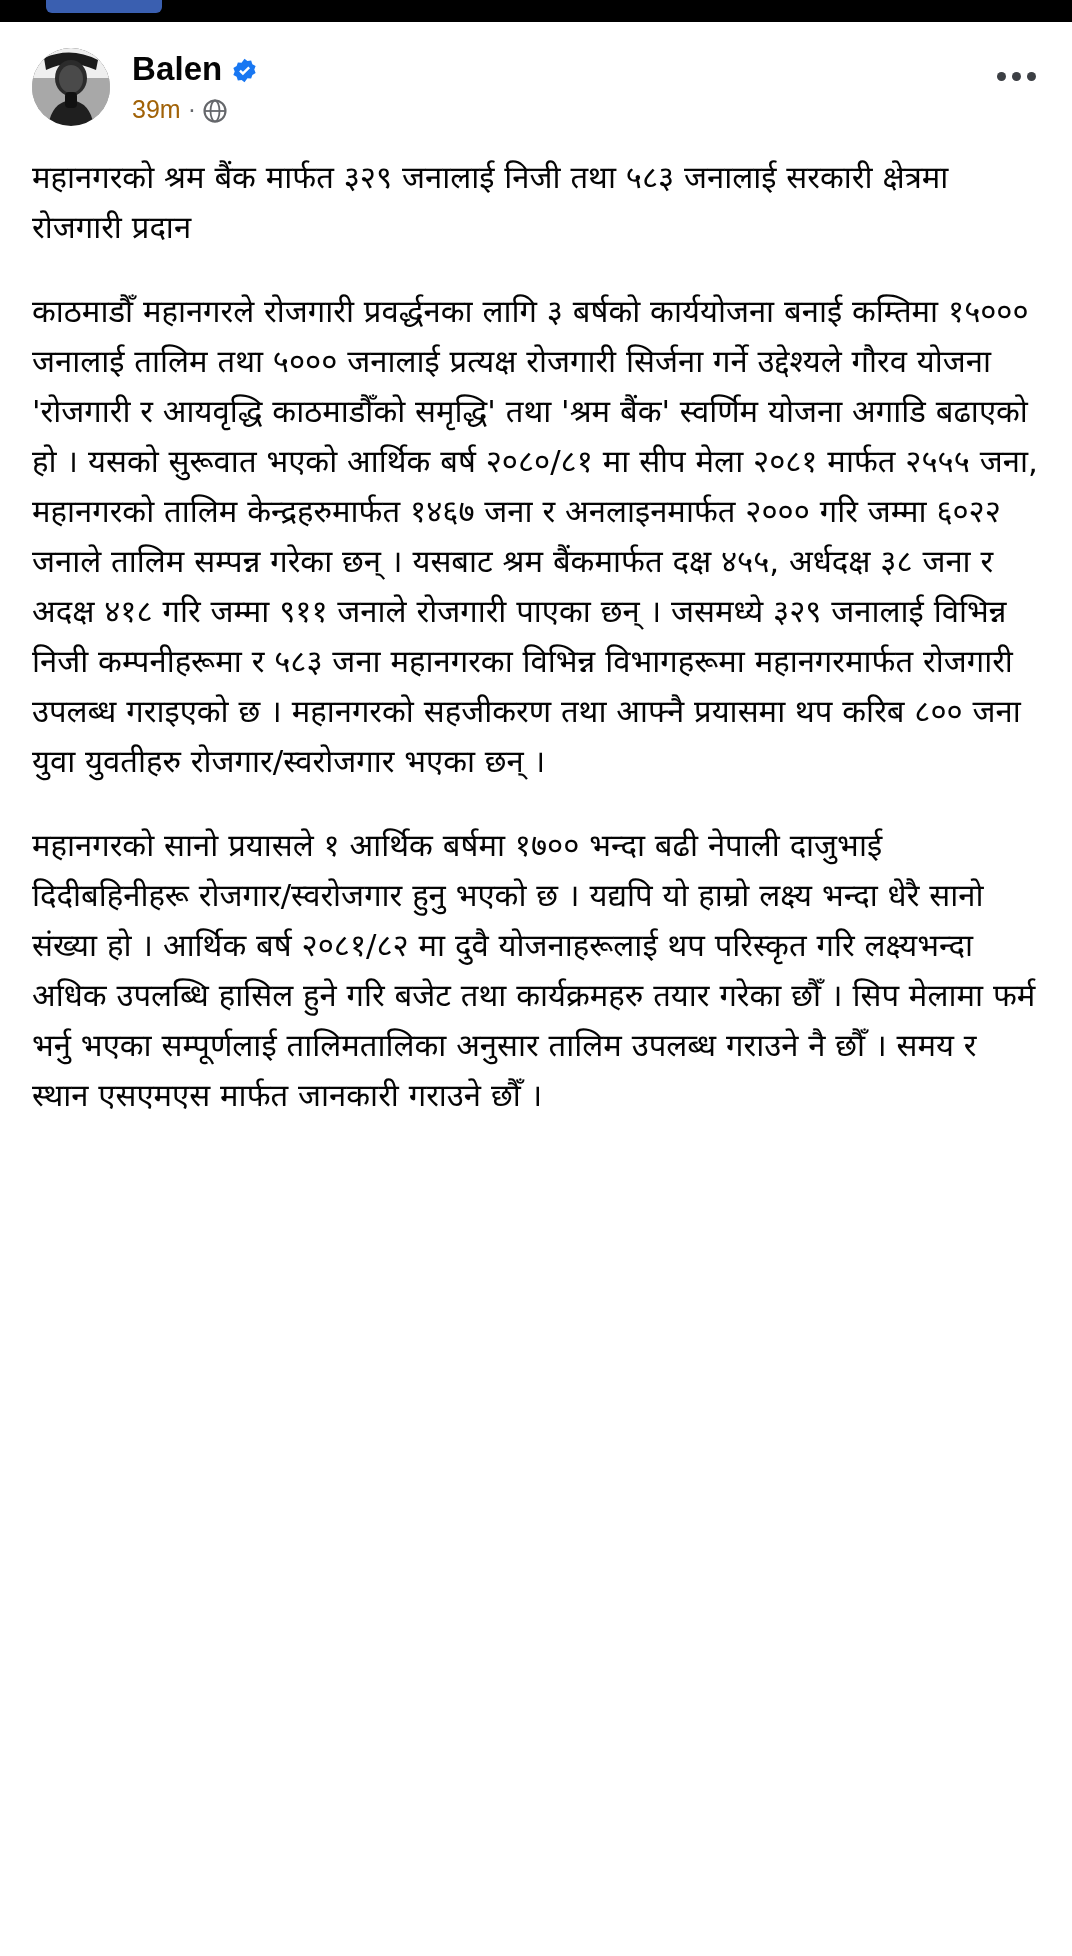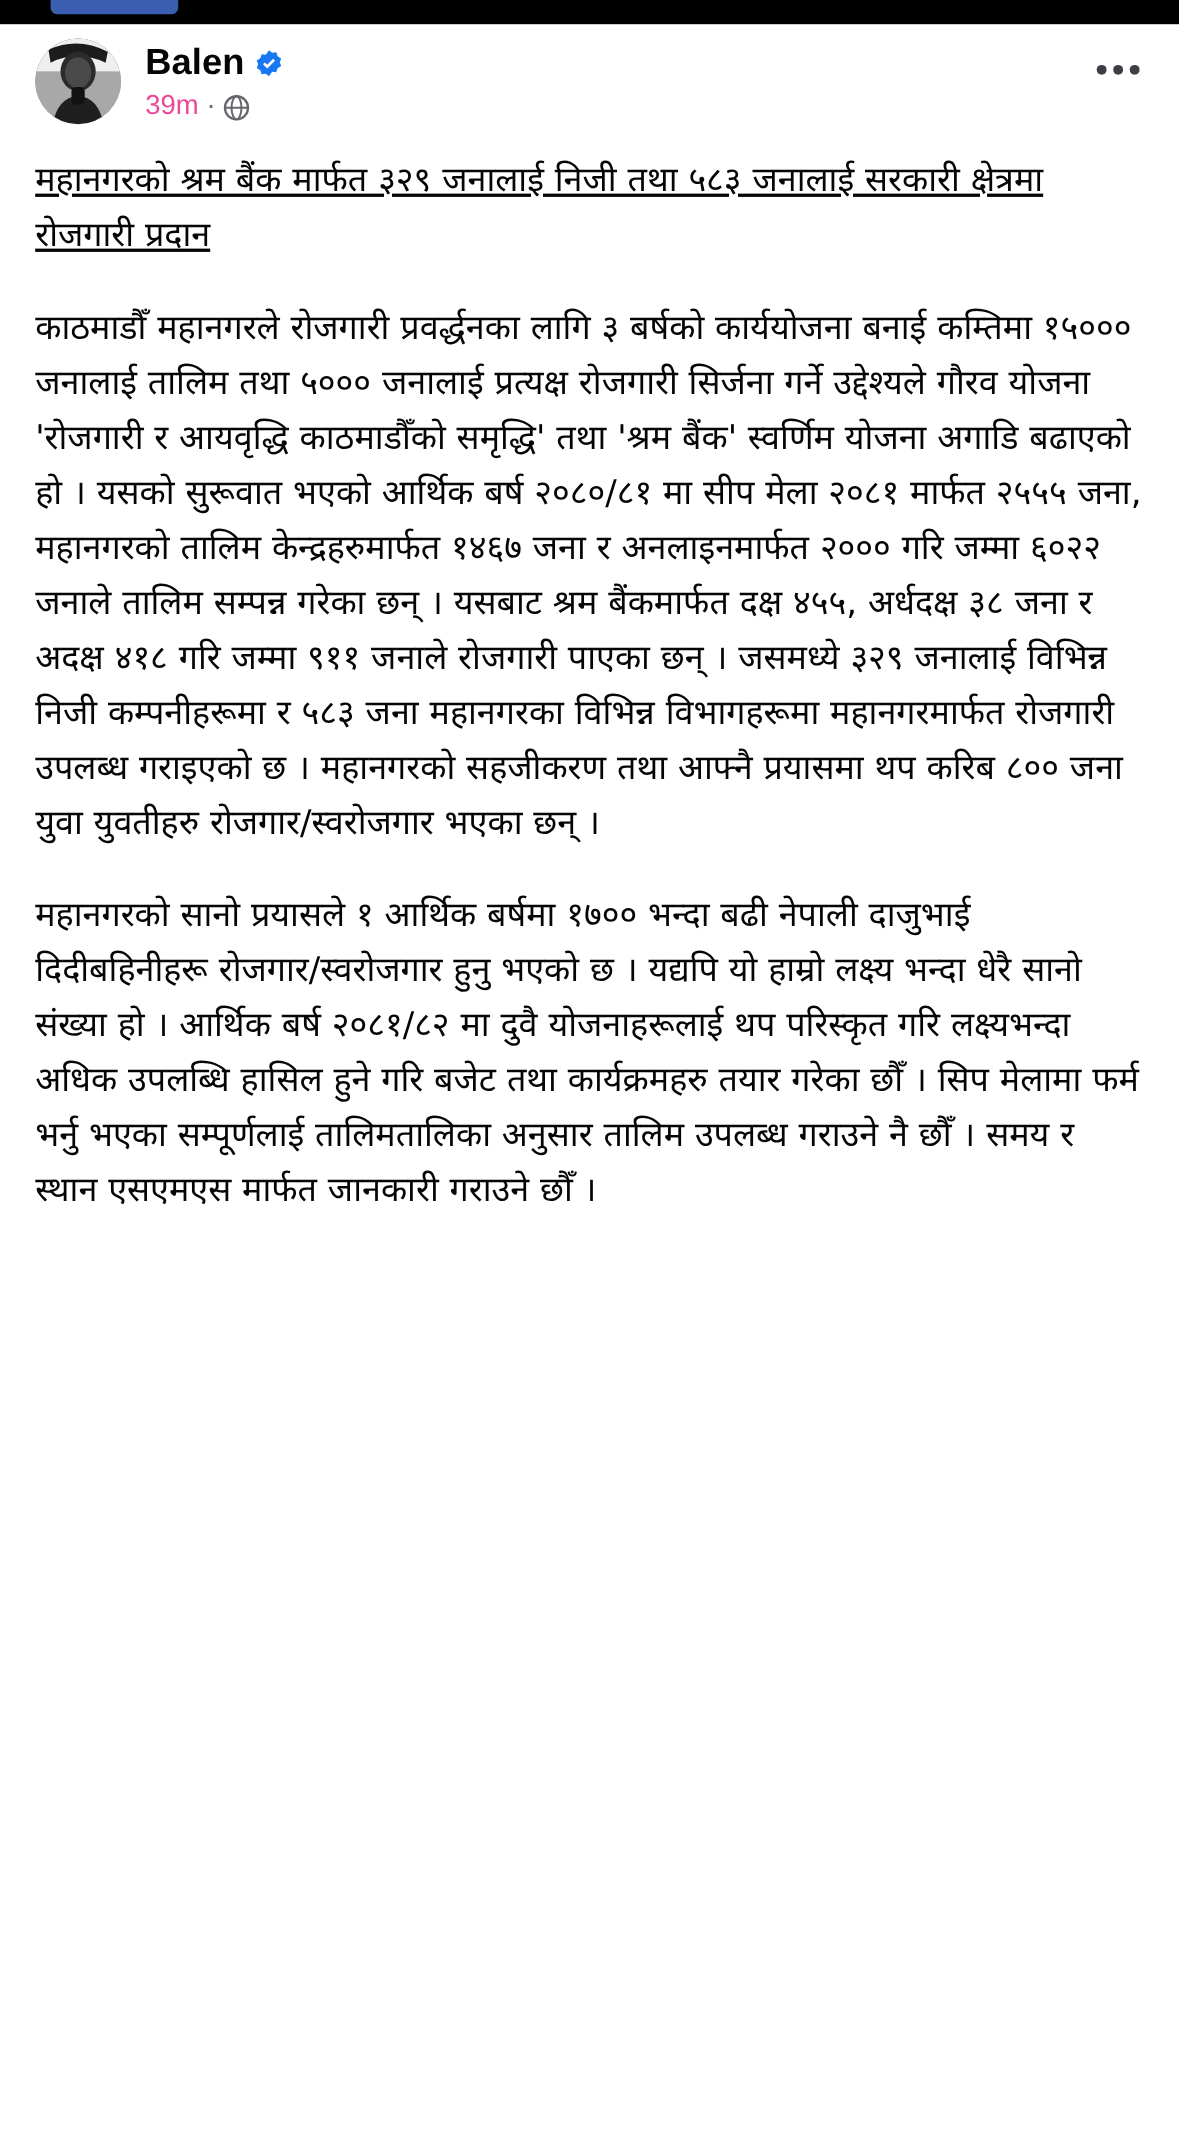--- a/index.html
+++ b/index.html
@@ -40,21 +40,21 @@
     top: 22px;
     left: 0;
     width: 1072px;
     height: 1934px;
     background: #ffffff;
     overflow: hidden;
   }
   .post-header {
     display: flex;
     align-items: flex-start;
-    padding: 13px 28px 0 32px;
+    padding: 26px 28px 0 32px;
   }
   .avatar {
     width: 78px;
     height: 78px;
     border-radius: 50%;
     overflow: hidden;
     flex: 0 0 auto;
     background: #6f6f6f;
     position: relative;
   }
@@ -84,21 +84,21 @@
     margin-top: 3px;
   }
   .meta-row {
     display: flex;
     align-items: center;
     gap: 7px;
     margin-top: 7px;
   }
   .timestamp {
     font-size: 25px;
-    color: #ec4899;
+    color: #a16207;
     line-height: 29px;
   }
   .dot-sep {
     font-size: 25px;
     color: #65676b;
     line-height: 29px;
   }
   .globe-icon { width: 24px; height: 24px; display: block; margin-top: 2px; }
   .more-btn {
     flex: 0 0 auto;
@@ -123,21 +123,21 @@
     padding: 26px 30px 0 32px;
     font-size: 31px;
     line-height: 50px;
     color: #050505;
     font-family: "DejaVu Sans", "Liberation Sans", sans-serif;
     letter-spacing: 0px;
     word-break: break-word;
   }
   .post-body p { margin: 0 0 34px 0; }
   .post-body p:last-child { margin-bottom: 0; }
-  .para-bold { font-weight: 400; text-decoration: underline; }
+  .para-bold { font-weight: 400; }
 </style>
 </head>
 <body>
 
 <div id="screen">
 
   <div class="top-strip">
     <div class="pill"></div>
   </div>
 

